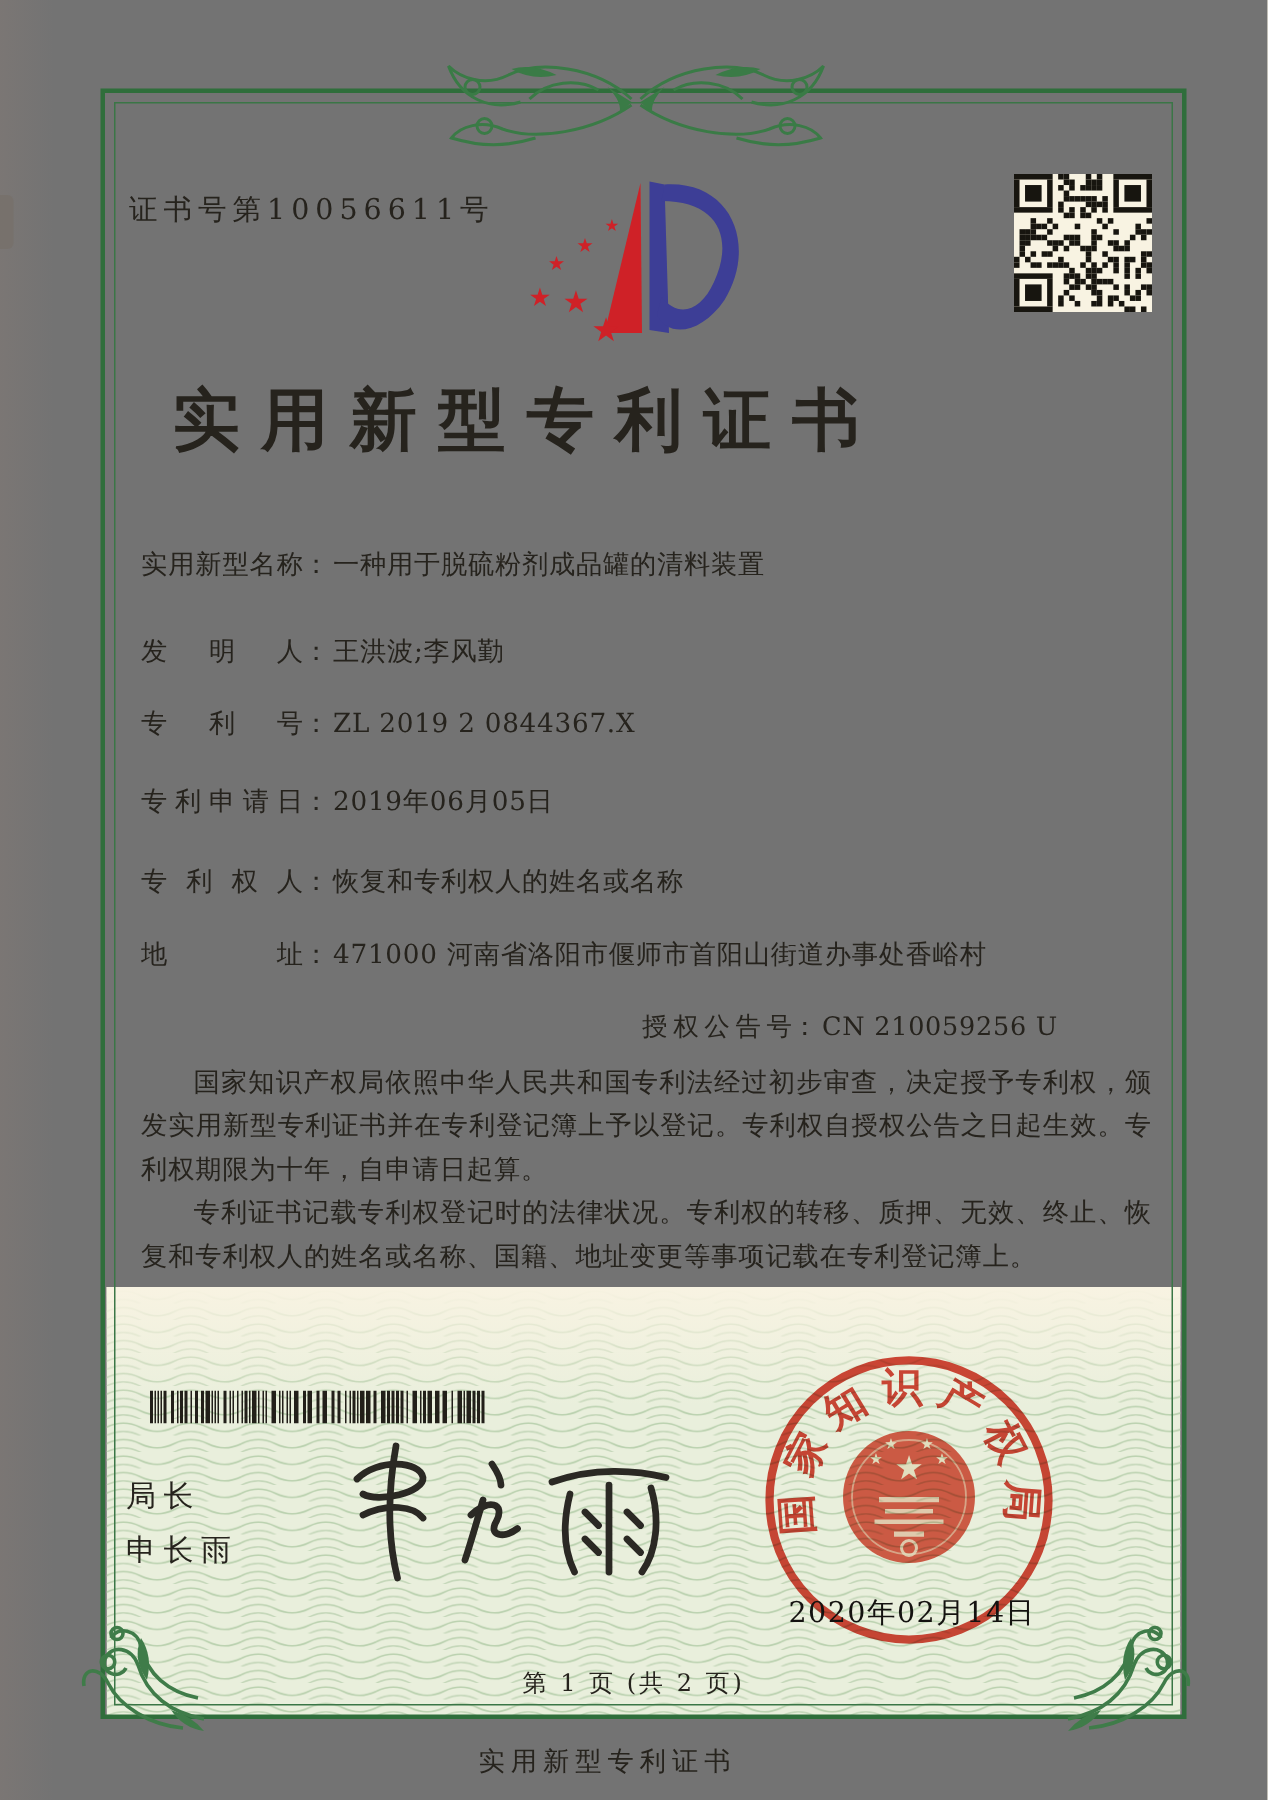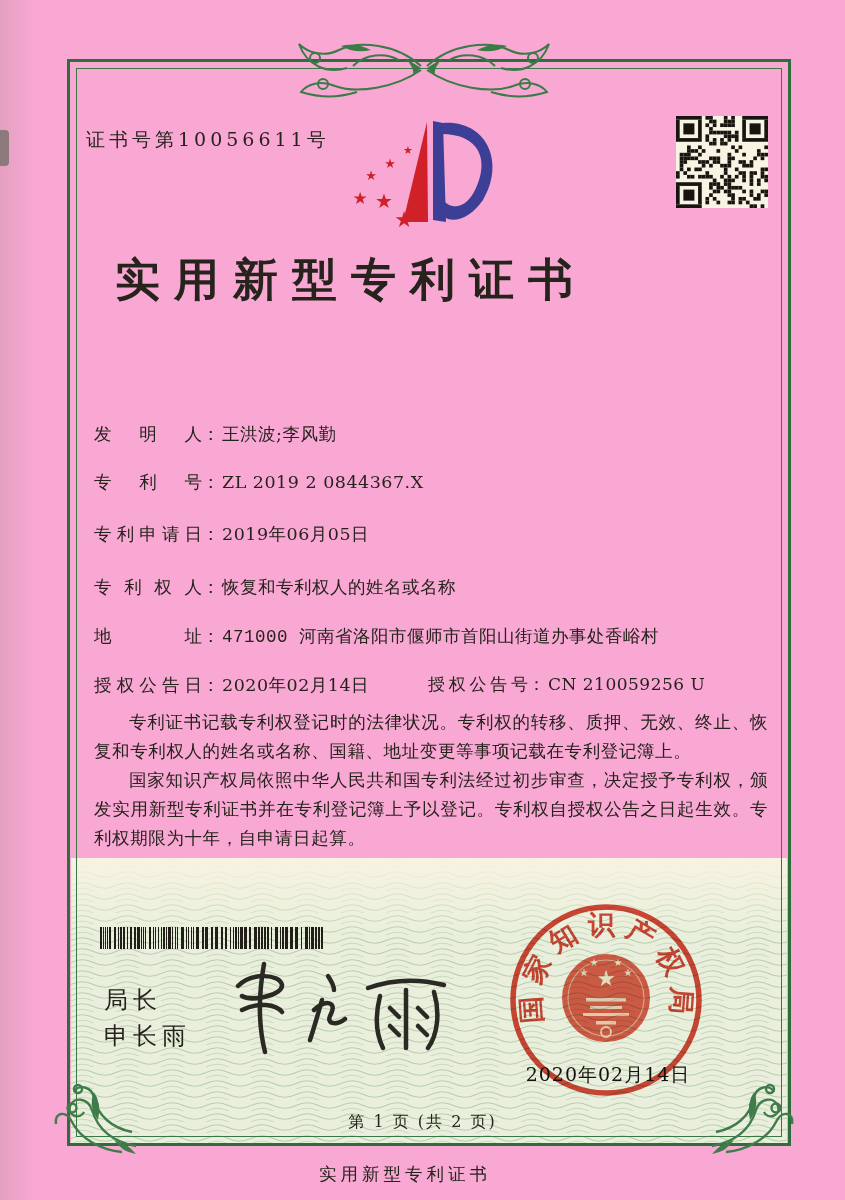--- a/index.html
+++ b/index.html
@@ -1,19 +1,19 @@
 <!DOCTYPE html>
 <html><head>
 <meta charset="utf-8">
 <style>
   * { margin:0; padding:0; box-sizing:border-box; }
   html,body { background:#e8e4d6; }
   .page {
     position:relative; width:845px; height:1200px; margin:0 auto;
-    background:#f9a8d4; overflow:hidden;
+    background:#737373; overflow:hidden;
     font-family:"DejaVu Serif","Liberation Serif",serif;
     color:#26231d;
   }
   .edge-shadow { position:absolute; left:0; top:0; width:36px; height:100%;
     background:linear-gradient(90deg, rgba(150,130,120,0.22), rgba(150,130,120,0)); }
   .scan-mark { position:absolute; left:0; top:130px; width:9px; height:36px;
     background:#77706a; border-radius:0 4px 4px 0; opacity:.8; }
 
   
   .frame-outer { position:absolute; left:67px; top:59px; width:724px; height:1087px;
@@ -43,21 +43,21 @@
   .field-colon { display:inline-block; width:20px; }
   .field-value { letter-spacing:0.5px; }
   .grant-no { position:absolute; left:428px; top:673px; font-size:17px; white-space:nowrap; }
 
   .paragraphs { position:absolute; left:94px; top:708px; width:674px;
     font-size:17.5px; line-height:29px; text-align:justify; letter-spacing:0.6px; }
   .paragraphs p { text-indent:2em; margin:0; }
 
   .barcode { position:absolute; left:100px; top:927px; width:228px; height:22px; }
 
-  .director { position:absolute; left:104px; font-size:24px; letter-spacing:5px; }
+  .director { position:absolute; left:84px; font-size:20px; letter-spacing:5px; }
   .director.t1 { top:984px; }
   .director.t2 { top:1020px; }
   .signature { position:absolute; left:218px; top:952px; }
 
   .seal { position:absolute; left:506px; top:900px; mix-blend-mode:multiply; opacity:.92; }
   .seal-date { position:absolute; left:512px; top:1062px; width:192px; text-align:center;
     font-size:19px; letter-spacing:1px; color:#141210; }
 
   .page-indicator { position:absolute; left:0; top:1112px; width:845px; text-align:center;
     font-size:16px; letter-spacing:2px; }
@@ -346,45 +346,45 @@
         <rect x="62.56" y="84.64" width="3.68" height="3.68"></rect>
         <rect x="69.92" y="84.64" width="3.68" height="3.68"></rect>
         <rect x="73.60000000000001" y="88.32000000000001" width="3.68" height="3.68"></rect>
         <rect x="77.28" y="88.32000000000001" width="3.68" height="3.68"></rect>
         <rect x="84.64" y="88.32000000000001" width="3.68" height="3.68"></rect>
       </g>
   </svg>
 
   <div class="title">实用新型专利证书</div>
 
+  <div class="field-row" style="top:364px;">
+    <span class="field-label">实用新型名称</span><span class="field-colon">：</span><span class="field-value">一种用于脱硫粉剂成品罐的清料装置</span>
+  </div>
   <div class="field-row" style="top:422px;">
     <span class="field-label">发明人</span><span class="field-colon">：</span><span class="field-value">王洪波;李风勤</span>
   </div>
   <div class="field-row" style="top:470px;">
     <span class="field-label">专利号</span><span class="field-colon">：</span><span class="field-value">ZL 2019 2 0844367.X</span>
   </div>
   <div class="field-row" style="top:522px;">
     <span class="field-label">专利申请日</span><span class="field-colon">：</span><span class="field-value">2019年06月05日</span>
   </div>
   <div class="field-row" style="top:575px;">
     <span class="field-label">专利权人</span><span class="field-colon">：</span><span class="field-value">恢复和专利权人的姓名或名称</span>
   </div>
-  <div class="field-row" style="top:624px;font-family:Liberation Mono, monospace;">
+  <div class="field-row" style="top:624px;">
     <span class="field-label">地址</span><span class="field-colon">：</span><span class="field-value">471000 河南省洛阳市偃师市首阳山街道办事处香峪村</span>
-  </div>
-  <div class="field-row" style="top:673px;">
-    <span class="field-label">授权公告日</span><span class="field-colon">：</span><span class="field-value">2020年02月14日</span>
   </div>
   <div class="grant-no">
     <span class="field-label" style="width:100px">授权公告号</span><span class="field-colon">：</span><span class="field-value">CN 210059256 U</span>
   </div>
 
   <div class="paragraphs">
+    <p>国家知识产权局依照中华人民共和国专利法经过初步审查，决定授予专利权，颁发实用新型专利证书并在专利登记簿上予以登记。专利权自授权公告之日起生效。专利权期限为十年，自申请日起算。</p>
     <p>专利证书记载专利权登记时的法律状况。专利权的转移、质押、无效、终止、恢复和专利权人的姓名或名称、国籍、地址变更等事项记载在专利登记簿上。</p>
-    <p>国家知识产权局依照中华人民共和国专利法经过初步审查，决定授予专利权，颁发实用新型专利证书并在专利登记簿上予以登记。专利权自授权公告之日起生效。专利权期限为十年，自申请日起算。</p>
   </div>
 
   <svg class="barcode" width="228" height="22">
     <g id="barcode-bars" fill="#221f19">
         <rect x="0" y="0" width="2" height="22"></rect>
         <rect x="3" y="0" width="1" height="22"></rect>
         <rect x="5" y="0" width="1" height="22"></rect>
         <rect x="7" y="0" width="1" height="22"></rect>
         <rect x="9" y="0" width="2" height="22"></rect>
         <rect x="14" y="0" width="2" height="22"></rect>

